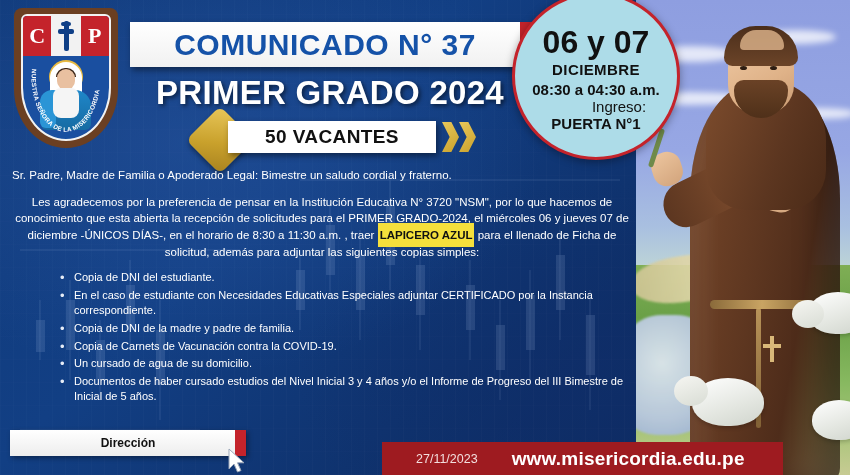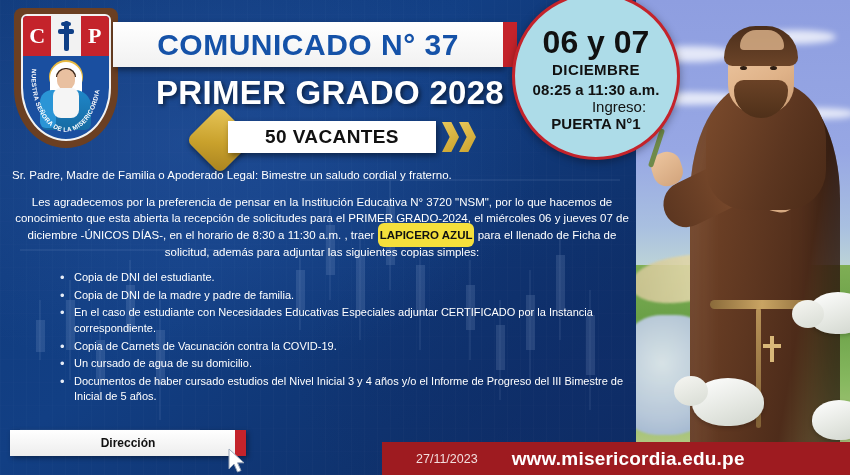--- a/index.html
+++ b/index.html
@@ -130,21 +130,21 @@
   .hair2 { position:absolute; left:50%; top:8px; margin-left:-10px; width:20px; height:9px; background:#3a2416; border-radius:10px 10px 0 0; }
   .robe { position:absolute; left:50%; top:30px; margin-left:-25px; width:50px; height:40px;
     background:linear-gradient(180deg,#1f87c9,#166ba3); border-radius:16px 16px 6px 6px; }
   .mantle-l { position:absolute; left:0; top:30px; width:16px; height:38px; background:#2a95d6; border-radius:12px 0 6px 6px; }
   .tunic { position:absolute; left:50%; top:28px; margin-left:-13px; width:26px; height:30px; background:#f5f5f5; border-radius:8px; }
   .crest-arc { position:absolute; inset:0; }
   .crest-arc text { font-family:"Liberation Sans", sans-serif; font-weight:bold; fill:#ffffff; font-size:6.6px; letter-spacing:.3px; }
 
   
   .banner1 {
-    position:absolute; left:113px; top:22px; width:390px; height:45px;
+    position:absolute; left:130px; top:22px; width:390px; height:45px;
     background:linear-gradient(180deg,#ffffff,#f1f1f1);
     box-shadow:2px 3px 6px rgba(0,0,0,.45);
     display:flex; align-items:center; justify-content:center;
   }
   .banner1 .cap { position:absolute; right:-14px; top:0; width:14px; height:45px; background:#c4232b; }
   .banner1 span {
     color:#1552a8; font-weight:bold; font-size:30px; letter-spacing:.5px;
     font-family:"Liberation Sans", sans-serif;
   }
   .banner2 {
@@ -185,37 +185,37 @@
   .c-days { font-size:32px; font-weight:bold; line-height:1.05; }
   .c-month { font-size:15px; font-weight:bold; letter-spacing:.4px; margin-top:1px; }
   .c-time { font-size:15px; font-weight:bold; margin-top:3px; }
   .c-ing { font-size:15px; font-weight:normal;margin-left:46px; }
   .c-door { font-size:15px; font-weight:bold; }
 
   
   .body-copy { position:absolute; left:12px; top:168px; width:620px; color:#ffffff; }
   .greet { font-size:11.5px; line-height:1.35; margin-bottom:10px; }
   .para { font-size:11.5px; line-height:1.45; text-align:center; margin-bottom:10px; }
-  .hl { background:#f5e03c; color:#111; font-weight:bold; padding:6px 2px;border-radius:6px; }
+  .hl { background:#f5e03c; color:#111; font-weight:bold; padding:6px 2px; }
   ul.reqs { list-style:none; margin:0 0 0 48px; padding:0; }
   ul.reqs li { position:relative; font-size:11px; line-height:1.42; margin-bottom:2px; padding-left:14px; }
   ul.reqs li::before { content:"•"; position:absolute; left:0; top:-1px; font-size:13px; color:#e6ecf6; }
 
   
   .direccion {
     position:absolute; left:10px; top:430px; width:236px; height:26px;
     background:linear-gradient(180deg,#ffffff,#ededed);
     box-shadow:2px 2px 5px rgba(0,0,0,.4);
     display:flex; align-items:center; justify-content:center;
   }
   .direccion span { color:#111; font-weight:bold; font-size:12px; }
   .direccion .redcap { position:absolute; right:0; top:0; width:11px; height:26px; background:#c4232b; }
   .cursor { position:absolute; left:228px; top:448px; width:20px; height:26px; }
   .redbar {
-    position:absolute; left:382px; top:442px; width:468px; height:33px;
+    position:absolute; left:382px; top:442px; width:401px; height:33px;
     background:#9e1b20; display:flex; align-items:center;
   }
   .redbar .date { color:#f3dede; font-size:12.5px; margin-left:34px; font-weight:normal; }
   .redbar .url { color:#ffffff; font-size:19px; font-weight:bold; margin-left:34px; letter-spacing:.2px; }
 </style>
 </head>
 <body>
 
 <div id="poster">
 
@@ -309,47 +309,47 @@
         <text><textPath href="#arcpath" startOffset="2%">NUESTRA SEÑORA DE LA MISERICORDIA</textPath></text>
       </svg>
     </div>
   </div>
 
   <div class="banner1">
     <span>COMUNICADO N° 37</span>
     <div class="cap"></div>
   </div>
   <div class="banner2">
-    <span>PRIMER GRADO 2028</span>
+    <span>PRIMER GRADO 2024</span>
   </div>
 
   <div class="vac-wrap">
     <div class="vac-diamond"></div>
     <div class="vac-bar">
       <span>50 VACANTES</span>
     </div>
     <div class="chev c1"></div>
     <div class="chev c2"></div>
   </div>
 
   <div class="circle">
     <div class="c-days">06 y 07</div>
     <div class="c-month">DICIEMBRE</div>
-    <div class="c-time">08:25 a 11:30 a.m.</div>
+    <div class="c-time">08:30 a 04:30 a.m.</div>
     <div class="c-ing">Ingreso:</div>
     <div class="c-door">PUERTA N°1</div>
   </div>
 
   <div class="body-copy">
     <div class="greet">Sr. Padre, Madre de Familia o Apoderado Legal: Bimestre un saludo cordial y fraterno.</div>
     <div class="para"><span>Les agradecemos por la preferencia de pensar en la Institución Educativa N° 3720 "NSM", por lo que hacemos de conocimiento que esta abierta la recepción de solicitudes  para el PRIMER GRADO-2024, el miércoles 06 y jueves 07 de diciembre -ÚNICOS DÍAS-, en el horario de 8:30 a 11:30 a.m. , traer </span><span class="hl">LAPICERO AZUL</span><span> para el llenado de Ficha de solicitud, además para adjuntar las siguientes copias simples:</span></div>
     <ul class="reqs">
       <li>Copia de DNI del estudiante.</li>
+      <li>En el caso de estudiante con Necesidades Educativas Especiales adjuntar CERTIFICADO por la Instancia correspondiente.</li>
       <li>Copia de DNI de la madre y padre de familia.</li>
-      <li>En el caso de estudiante con Necesidades Educativas Especiales adjuntar CERTIFICADO por la Instancia correspondiente.</li>
       <li> Copia de Carnets de Vacunación contra la COVID-19.</li>
       <li>Un cursado de agua de su domicilio.</li>
       <li> Documentos de haber cursado estudios del Nivel Inicial 3 y 4 años  y/o  el Informe de Progreso del III Bimestre de Inicial de 5 años.</li>
     </ul>
   </div>
 
   <div class="direccion">
     <span>Dirección</span>
     <div class="redcap"></div>
   </div>

